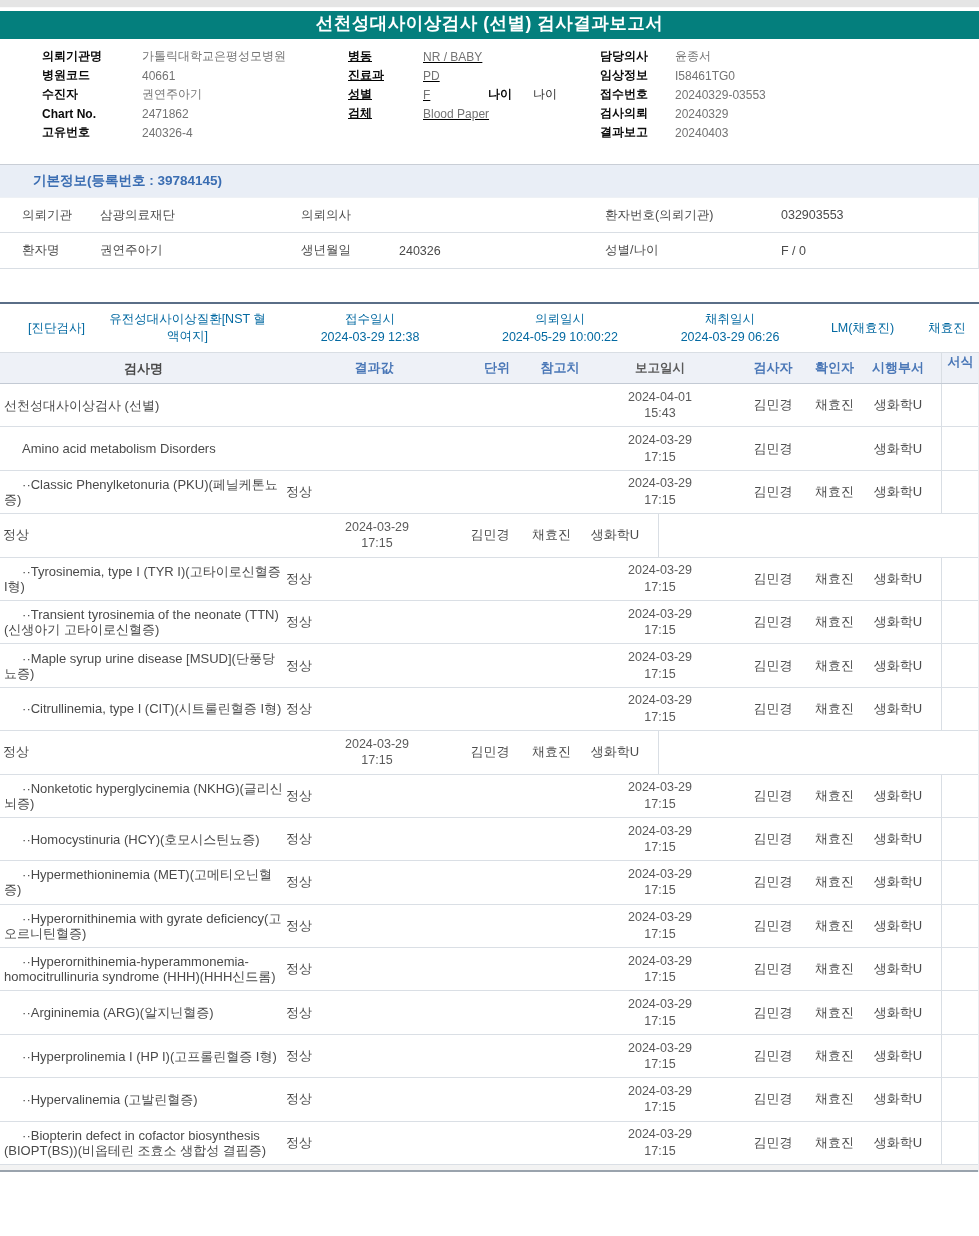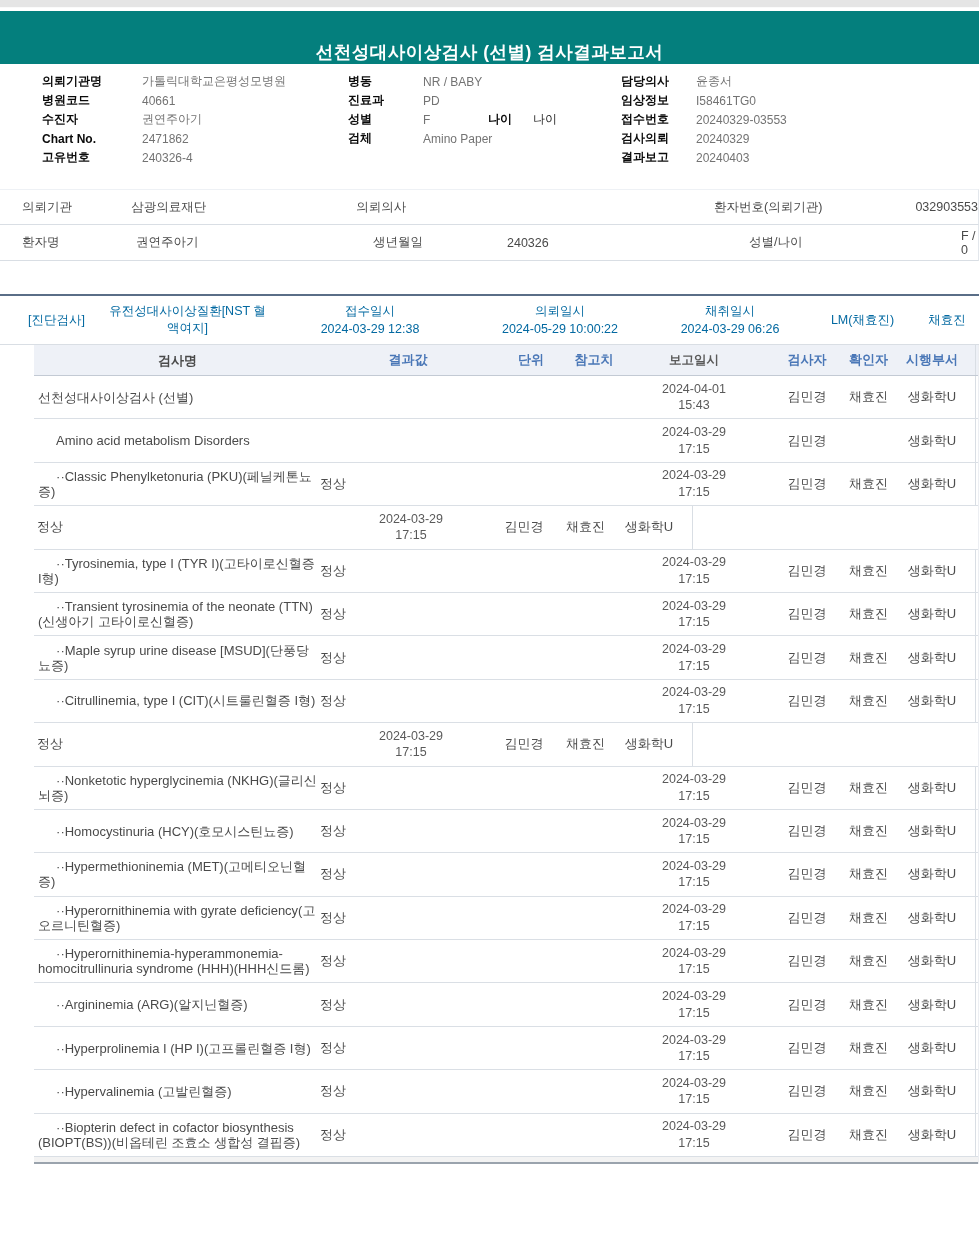--- a/index.html
+++ b/index.html
@@ -3,41 +3,41 @@
 <meta charset="utf-8">
 <style>
   html,body{margin:0;padding:0;}
   body{
     width:979px;height:1236px;background:#ffffff;overflow:hidden;
     font-family:"Liberation Sans","DejaVu Sans",sans-serif;
     -webkit-text-size-adjust:none;position:relative;
   }
   
   .topbar{height:7px;background:#e5e5e5;border-bottom:1px solid #fafafa;}
-  .titlebar{margin-top:3px;height:53px;background:#047f7d;
-    display:flex;align-items:flex-end;justify-content:center;}
+  .titlebar{margin-top:3px;height:28px;background:#047f7d;
+    display:flex;align-items:flex-start;justify-content:center;}
   .titlebar h1{margin:0;color:#ffffff;font-size:17.5px;font-weight:bold;letter-spacing:.5px;}
   
   .patient-header{position:relative;height:102px;margin-top:8px;font-size:12px;}
   .ph-col{position:absolute;top:0;}
-  .ph-col1{left:42px;} .ph-col2{left:348px;width:250px;} .ph-col3{left:621px;}
+  .ph-col1{left:42px;} .ph-col2{left:348px;width:250px;text-decoration:underline;} .ph-col3{left:600px;}
   .ph-row{display:flex;height:19px;align-items:center;position:relative;}
   .ph-label{font-weight:bold;color:#0a0a0a;flex:0 0 auto;}
   .ph-col1 .ph-label{width:100px;} .ph-col2 .ph-label,.ph-col3 .ph-label{width:75px;}
   .ph-value{color:#737373;white-space:nowrap;}
   .ph-label2{position:absolute;left:140px;font-weight:bold;color:#0a0a0a;}
   .ph-value2{position:absolute;left:185px;color:#222;}
   
   .basic-info{margin-top:15px;}
   .bi-header{height:32px;background:#e9eef6;border-top:1px solid #c9ced6;
     display:flex;align-items:center;padding-left:33px;
     color:#3a6db2;font-weight:bold;font-size:13.5px;}
   .bi-row{display:flex;align-items:center;height:36px;
     border-bottom:1px solid #d9dee4;border-right:1px solid #e3e7ec;
-    font-size:12.5px;color:#4a4a4a;box-sizing:border-box;gap:36px;}
+    font-size:12.5px;color:#4a4a4a;box-sizing:border-box;}
   .bi-row:first-of-type{border-top:1px solid #eef1f5;}
   .bi-l1{width:100px;padding-left:22px;box-sizing:border-box;}
   .bi-v1{width:201px;font-family:Liberation Serif, serif;}
   .bi-l2{width:98px;}
   .bi-v2{width:206px;}
   .bi-l3{width:176px;}
   .bi-v3{flex:1;}
   .gap-row{height:33px;}
   
   .diag-row{display:flex;align-items:center;height:48px;
@@ -48,21 +48,21 @@
   .dg-group{width:165px;line-height:17px;}
   .dg-receipt{width:200px;line-height:18px;}
   .dg-request{width:180px;line-height:18px;}
   .dg-collect{width:160px;line-height:18px;}
   .dg-collector{width:105px;}
   .dg-collector2{width:64px;}
   
   .res-header{display:flex;align-items:center;height:30px;background:#eef1f7;
     border-bottom:1px solid #c3cad4;color:#4a77b7;font-weight:bold;font-size:13px;}
   .res-header .rc{text-align:center;}
-  .res-table{border-right:1px solid #eceef2;margin-left:34px;}
+  .res-table{border-right:1px solid #eceef2;}
   .res-row{display:flex;align-items:center;min-height:43.4px;
     border-bottom:1px solid #dadfe5;font-size:13px;color:#4c4c4c;box-sizing:border-box;}
   .rc{flex:0 0 auto;box-sizing:border-box;}
   .rc-name{width:283px;white-space:pre-wrap;line-height:15px;padding:5px 0 5px 4px;color:#4a4a4a;}
   .rc-result{width:179px;padding-left:3px;}
   .rc-unit{width:70px;text-align:center;}
   .rc-ref{width:56px;text-align:center;}
   .rc-reported{width:144px;text-align:center;padding:0 28px;line-height:16.5px;color:#5a5a5a;font-size:12.5px;}
   .rc-tester{width:82px;text-align:center;}
   .rc-verifier{width:41px;text-align:center;}
@@ -125,21 +125,21 @@
 
       <div class="ph-row">
         <span class="ph-label">성별</span>
         <span class="ph-value">F</span>
         <span class="ph-label2">나이</span>
         <span class="ph-value2">나이</span>
       </div>
 
       <div class="ph-row">
         <span class="ph-label">검체</span>
-        <span class="ph-value">Amino Paper</span>
+        <span class="ph-value">Blood Paper</span>
         <span class="ph-label2"></span>
         <span class="ph-value2"></span>
       </div>
     </div>
   <div class="ph-col ph-col3">
 
       <div class="ph-row">
         <span class="ph-label">담당의사</span>
         <span class="ph-value">윤종서</span>
       </div>
@@ -160,20 +160,23 @@
       </div>
 
       <div class="ph-row">
         <span class="ph-label">결과보고</span>
         <span class="ph-value">20240403</span>
       </div>
     </div>
 </div>
 
 <div class="basic-info">
+  <div class="bi-header">
+    <span>기본정보(등록번호 : 39784145)</span>
+  </div>
   <div>
 
       <div class="bi-row">
         <div class="bi-l1">의뢰기관</div>
         <div class="bi-v1">삼광의료재단</div>
         <div class="bi-l2">의뢰의사</div>
         <div class="bi-v2"></div>
         <div class="bi-l3">환자번호(의뢰기관)</div>
         <div class="bi-v3">032903553</div>
       </div>

